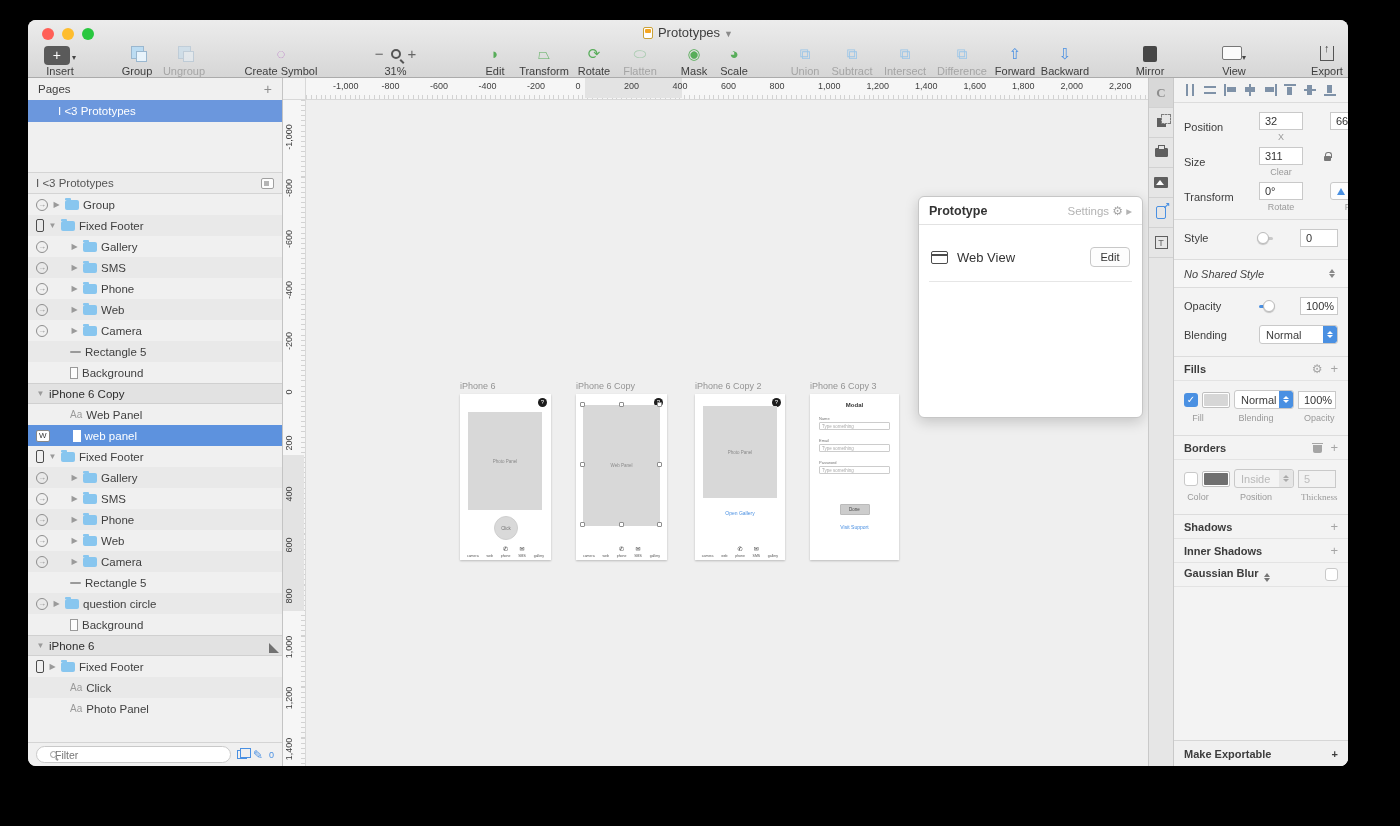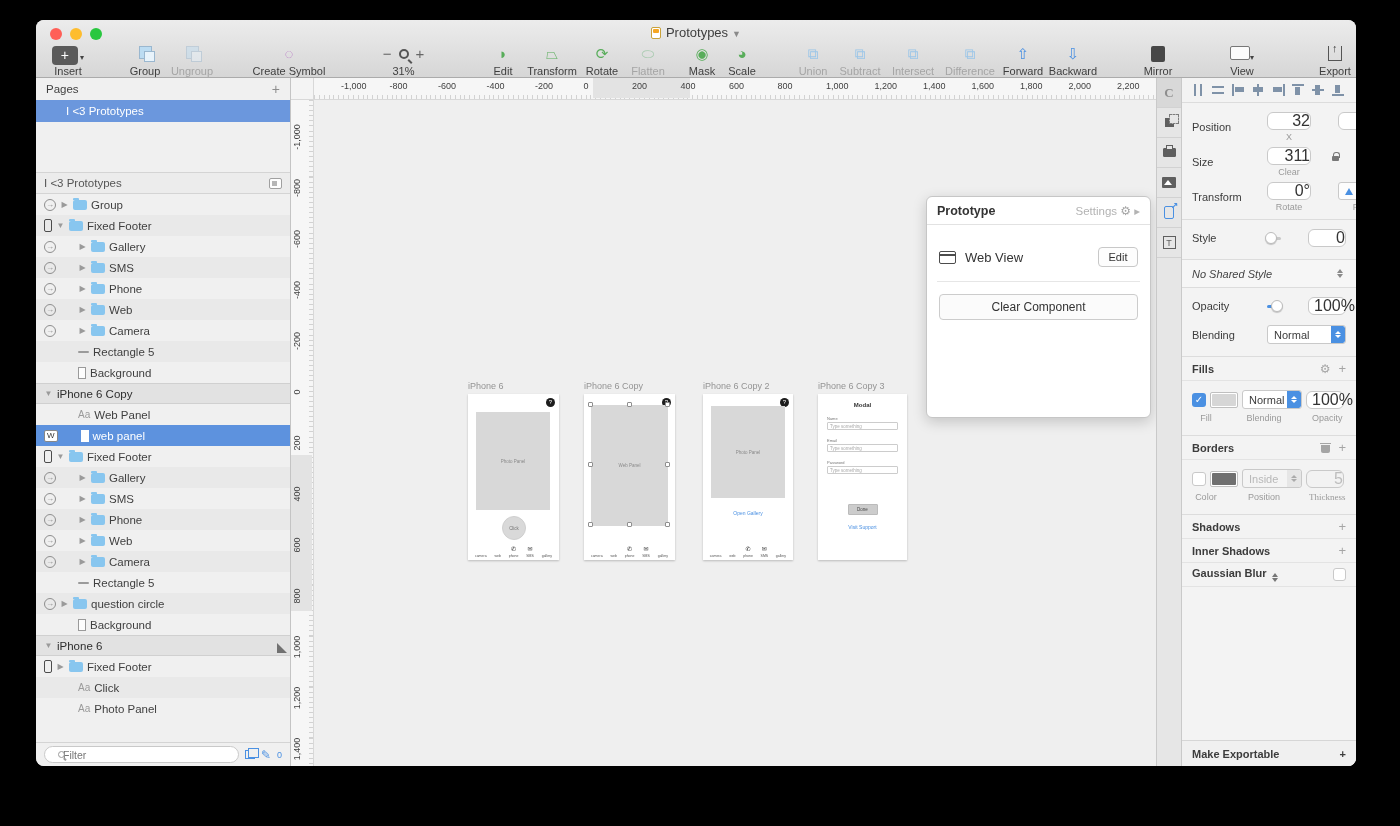--- a/index.html
+++ b/index.html
@@ -1,17 +1,17 @@
 <!DOCTYPE html>
 <html><head>
 <meta charset="utf-8">
 <style>
   html,body{margin:0;padding:0;background:#000;width:1400px;height:826px;font-family:"Liberation Sans","DejaVu Sans",sans-serif;-webkit-font-smoothing:antialiased;}
   *{box-sizing:border-box;}
-  #window{position:absolute;left:36px;top:20px;width:1320px;height:746px;background:#f0f0f0;border-radius:8px;overflow:hidden;box-shadow:0 20px 60px rgba(0,0,0,.6);display:flex;flex-direction:column;}
+  #window{position:absolute;left:28px;top:20px;width:1320px;height:746px;background:#f0f0f0;border-radius:8px;overflow:hidden;box-shadow:0 20px 60px rgba(0,0,0,.6);display:flex;flex-direction:column;}
   
   #chrome{height:58px;background:linear-gradient(#ececec,#d6d6d6);border-bottom:1px solid #ababab;position:relative;flex:none;}
   .tl{position:absolute;top:8px;width:12px;height:12px;border-radius:50%;}
   #title{position:absolute;top:5px;left:0;right:0;text-align:center;font-size:13px;color:#3e3e3e;}
   .doc-ic{display:inline-block;width:10px;height:12px;background:#fff;border:1px solid #c9a23a;border-radius:2px;position:relative;top:2px;margin-right:5px;}
   .doc-ic::after{content:"";position:absolute;left:1px;top:1px;width:6px;height:4px;background:#f5a623;border-radius:1px;}
   .tchev{color:#8a8a8a;font-size:9px;margin-left:4px;}
   .titem{position:absolute;top:26px;text-align:center;color:#3e3e3e;font-size:11px;}
   .titem.dis{color:#a5a5a5;}
   .titem .ic{display:block;height:18px;line-height:16px;font-size:15px;margin-bottom:1px;}
@@ -126,21 +126,21 @@
   .ci-type{width:13px;height:13px;border:1px solid #5f5f5f;font-size:9px;color:#5f5f5f;text-align:center;line-height:12px;}
   
   #inspector{width:174px;flex:none;background:#f3f3f3;display:flex;flex-direction:column;font-size:11px;color:#3c3c3c;overflow:hidden;}
   .irow{padding:5px 10px;display:flex;align-items:center;gap:19px;}
   .isec{border-bottom:1px solid #dcdcdc;padding:4px 0 7px;}
   .alignrow{display:flex;gap:7px;padding:6px 10px;border-bottom:1px solid #dcdcdc;align-items:center;}
   .al{width:13px;height:12px;position:relative;}
   .al i{position:absolute;background:#7f92a8;}
   .ilabel{width:56px;flex:none;}
   .igroup{display:flex;flex-direction:column;align-items:center;margin-right:8px;}
-  .iinput{width:44px;height:18px;background:#fff;border:1px solid #c9c9c9;border-radius:6px;font-size:16px;color:#333;padding-left:5px;line-height:16px;text-align:right;}
+  .iinput{width:44px;height:18px;background:#fff;border:1px solid #c9c9c9;border-radius:0;font-size:11px;color:#333;padding-left:5px;line-height:16px;}
   .iinput.dis{color:#bdbdbd;background:#f2f2f2;}
   .isub{font-size:9px;color:#9a9a9a;margin-top:2px;text-align:center;}
   .lockic{width:7px;height:9px;position:relative;margin:0 2px;flex:none;align-self:flex-start;margin-top:5px;}
   .lockic::before{content:"";position:absolute;left:1px;top:0;width:5px;height:5px;border:1px solid #777;border-bottom:none;border-radius:3px 3px 0 0;}
   .lockic::after{content:"";position:absolute;left:0;top:4px;width:7px;height:5px;background:#777;border-radius:1px;}
   .flipbox{display:flex;gap:2px;}
   .flipbtn{width:21px;height:18px;background:#fdfdfd;border:1px solid #c9c9c9;border-radius:3px;display:flex;align-items:center;justify-content:center;}
   .tri-v{width:0;height:0;border-left:4px solid transparent;border-right:4px solid transparent;border-bottom:7px solid #4a90e2;}
   .tri-h{width:0;height:0;border-top:4px solid transparent;border-bottom:4px solid transparent;border-left:7px solid #4a90e2;}
   .slider{height:3px;background:#c9c9c9;border-radius:2px;position:relative;flex:1;margin-right:8px;}
@@ -515,21 +515,20 @@
           <div class="phd">
             <span class="pt">Prototype</span>
             <span class="ps"><span>Settings</span> <span class="gear">⚙</span> <span>▸</span></span>
           </div>
           <div class="webviewrow">
             <span class="wvic"></span>
             <span class="wvl">Web View</span>
             <span class="editbtn">Edit</span>
           </div>
           <div class="pdiv"></div>
-          <div class="clearbtn">Clear Component</div>
         </div>
 
       </div>
     </div>
 
     <div id="craft">
       <div class="ctile logo">C</div>
       <div class="ctile">
           <span class="ci-dup"></span>
         </div>

